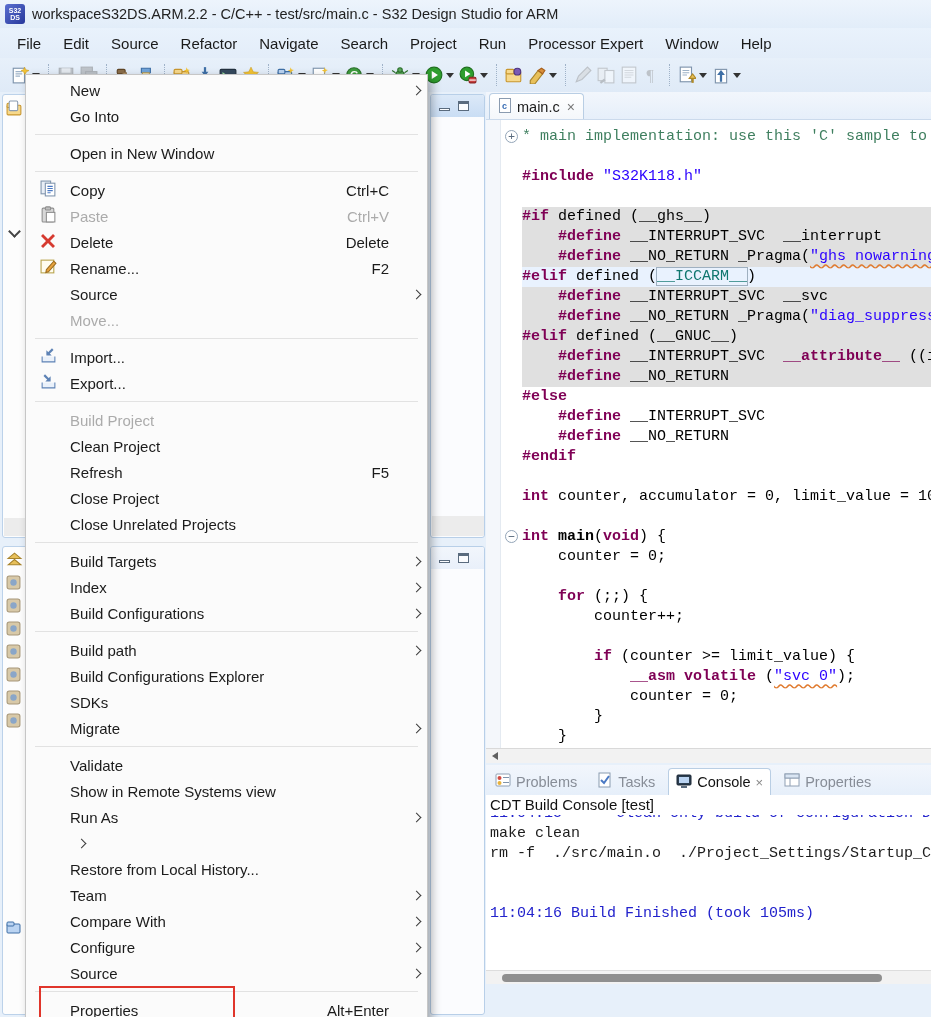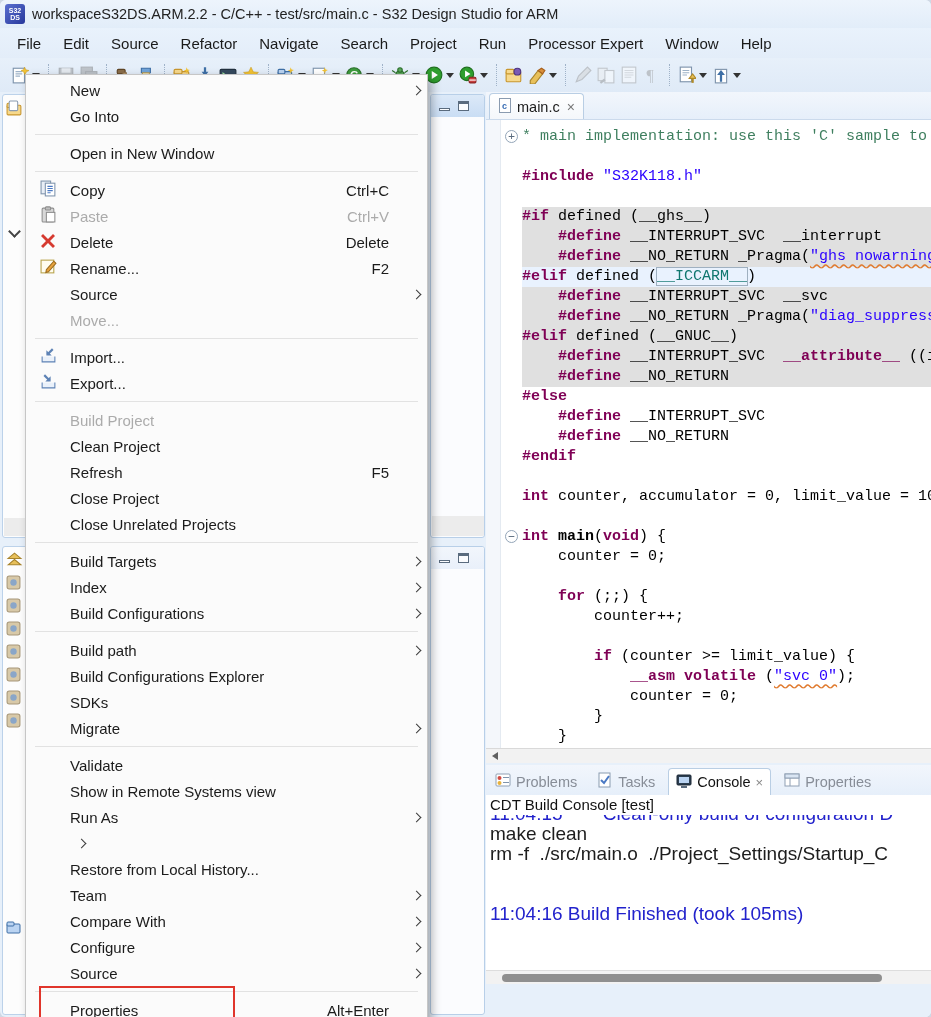--- a/index.html
+++ b/index.html
@@ -1,19 +1,19 @@
 <!DOCTYPE html>
 <html><head>
 <meta charset="utf-8">
 <style>
   * { box-sizing: border-box; margin: 0; padding: 0; }
   body { font-family: "Liberation Sans", sans-serif; background:#cfd8e4; }
   #window {
     position: relative; width: 931px; height: 1017px; overflow: hidden;
-    background:#E7F0FA; font-size:15px; color:#1a1a1a;border-radius:6px;
+    background:#E7F0FA; font-size:15px; color:#1a1a1a;
   }
   
   #titlebar { height:28px; display:flex; align-items:center; gap:7px; padding-left:5px;
     background:linear-gradient(#EDF4FC,#E2EDF9); }
   #app-logo { width:20px; height:20px; border-radius:3px; flex:none;
     background:linear-gradient(135deg,#5A6FD0,#27389B); color:#fff; display:flex; flex-direction:column;
     align-items:center; justify-content:center; font-size:7px; line-height:7px; font-weight:bold; }
   #window-title { font-size:14.5px; color:#222; white-space:nowrap; }
   #menubar { height:30px; display:flex; align-items:center; padding-left:6px;
     background:linear-gradient(#E9F2FC,#E3EDF9); }
@@ -78,21 +78,21 @@
     border-right:6px solid #606060; margin-left:6px; }
   
   #console { position:absolute; left:486px; top:765px; right:0; bottom:0; background:#EDF3FB; overflow:hidden; }
   #console-tabbar { height:30px; display:flex; align-items:flex-end; gap:6px; padding-left:2px;
     background:linear-gradient(#F2F6FC,#E6EFFA); }
   .ctab { display:flex; align-items:center; gap:5px; height:27px; padding:0 7px; font-size:14.5px; color:#878D97; }
   .ctab.selected { background:#fff; border:1px solid #B9CEE4; border-bottom:none; border-radius:4px 4px 0 0; color:#111;margin-top:32px; }
   .ctab .close-x { color:#888; font-size:13px; }
   #console-body { position:absolute; left:0; right:0; top:30px; bottom:36px; background:#fff; padding-left:4px; }
   #console-title { font-size:15px; color:#111; padding:1px 0 2px 0; background:#fff; position:relative; z-index:2; }
-  #console-lines { font-family:Liberation Sans, sans-serif; font-size:19px; line-height:20px; }
+  #console-lines { font-family:Liberation Mono, monospace; font-size:15px; line-height:20px; }
   .con-line { height:20px; white-space:pre; }
   .con-blue { color:#2222CC; }
   .con-black { color:#1d1d1d; }
   .con-clip { height:9px; overflow:hidden; }
   .con-clip .con-line { margin-top:-11px; }
   #console-hscroll { position:absolute; left:0; right:0; bottom:33px; height:14px; background:#F2F2F2;
     border-top:1px solid #DDD; }
   #console-hscroll .thumb { position:absolute; left:16px; top:3px; height:8px; width:380px;
     background:#8F8F8F; border-radius:4px; }
   #console-footer { position:absolute; left:0; right:0; bottom:0; height:33px; background:#E7F0FA; }

